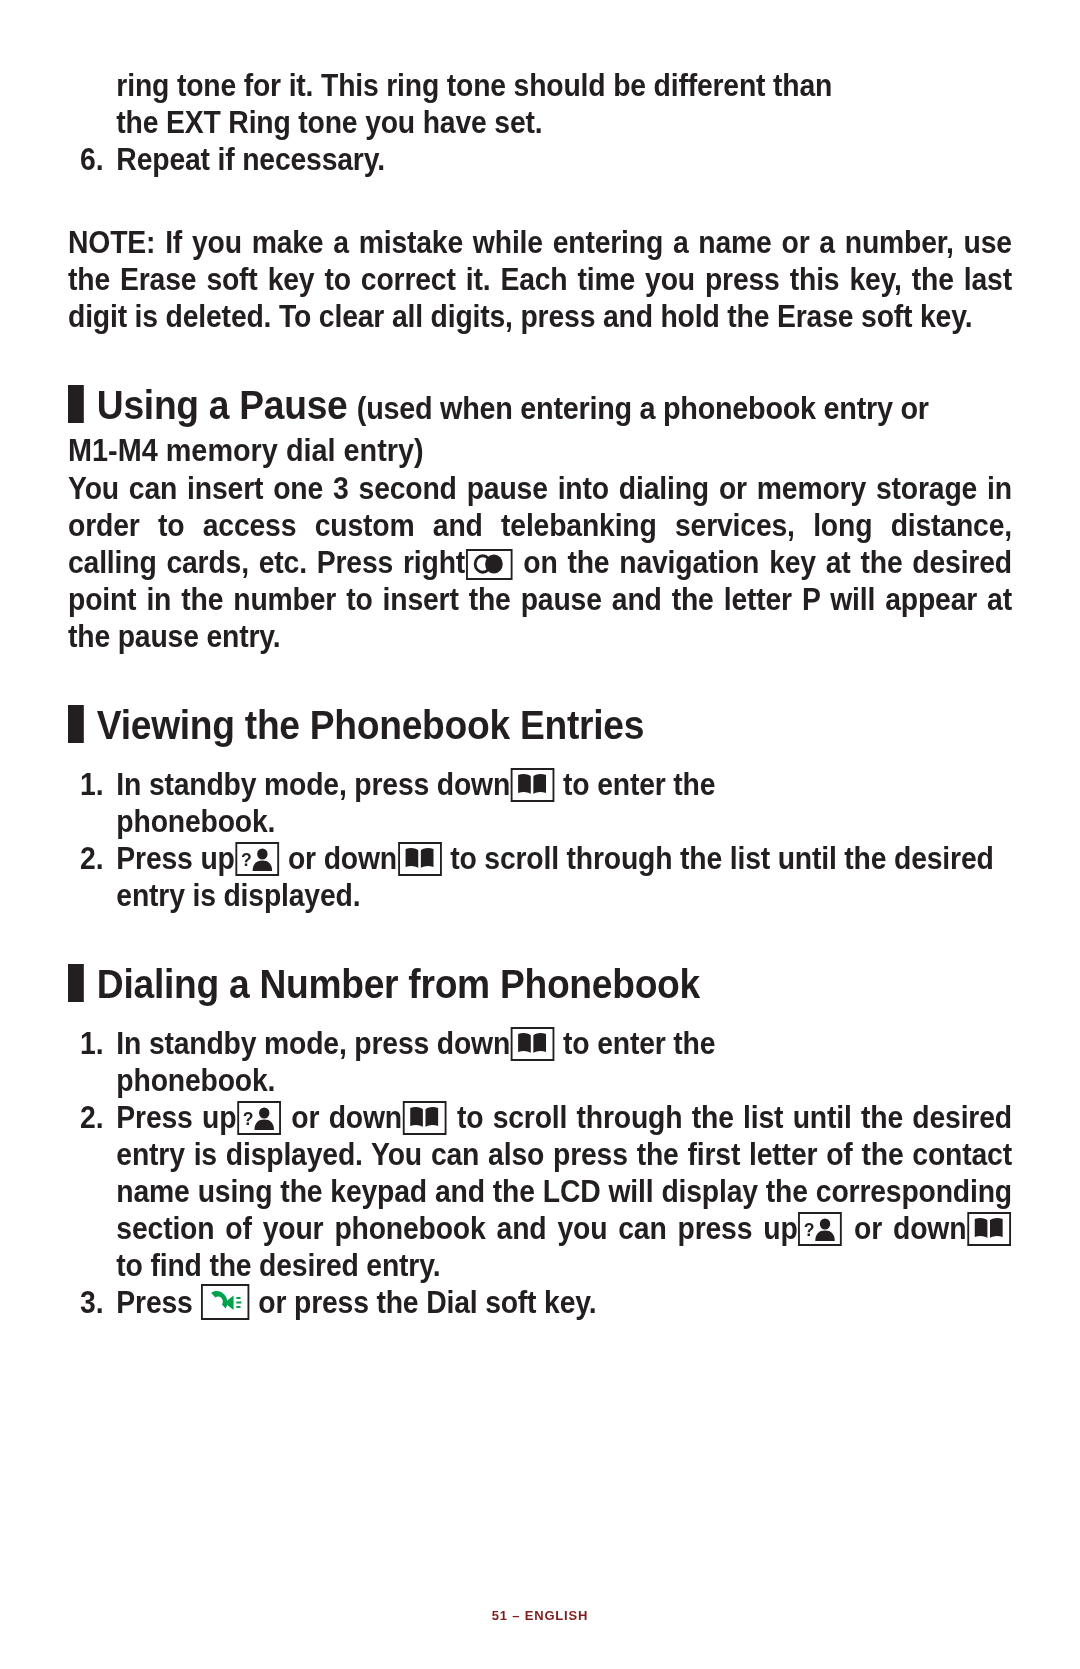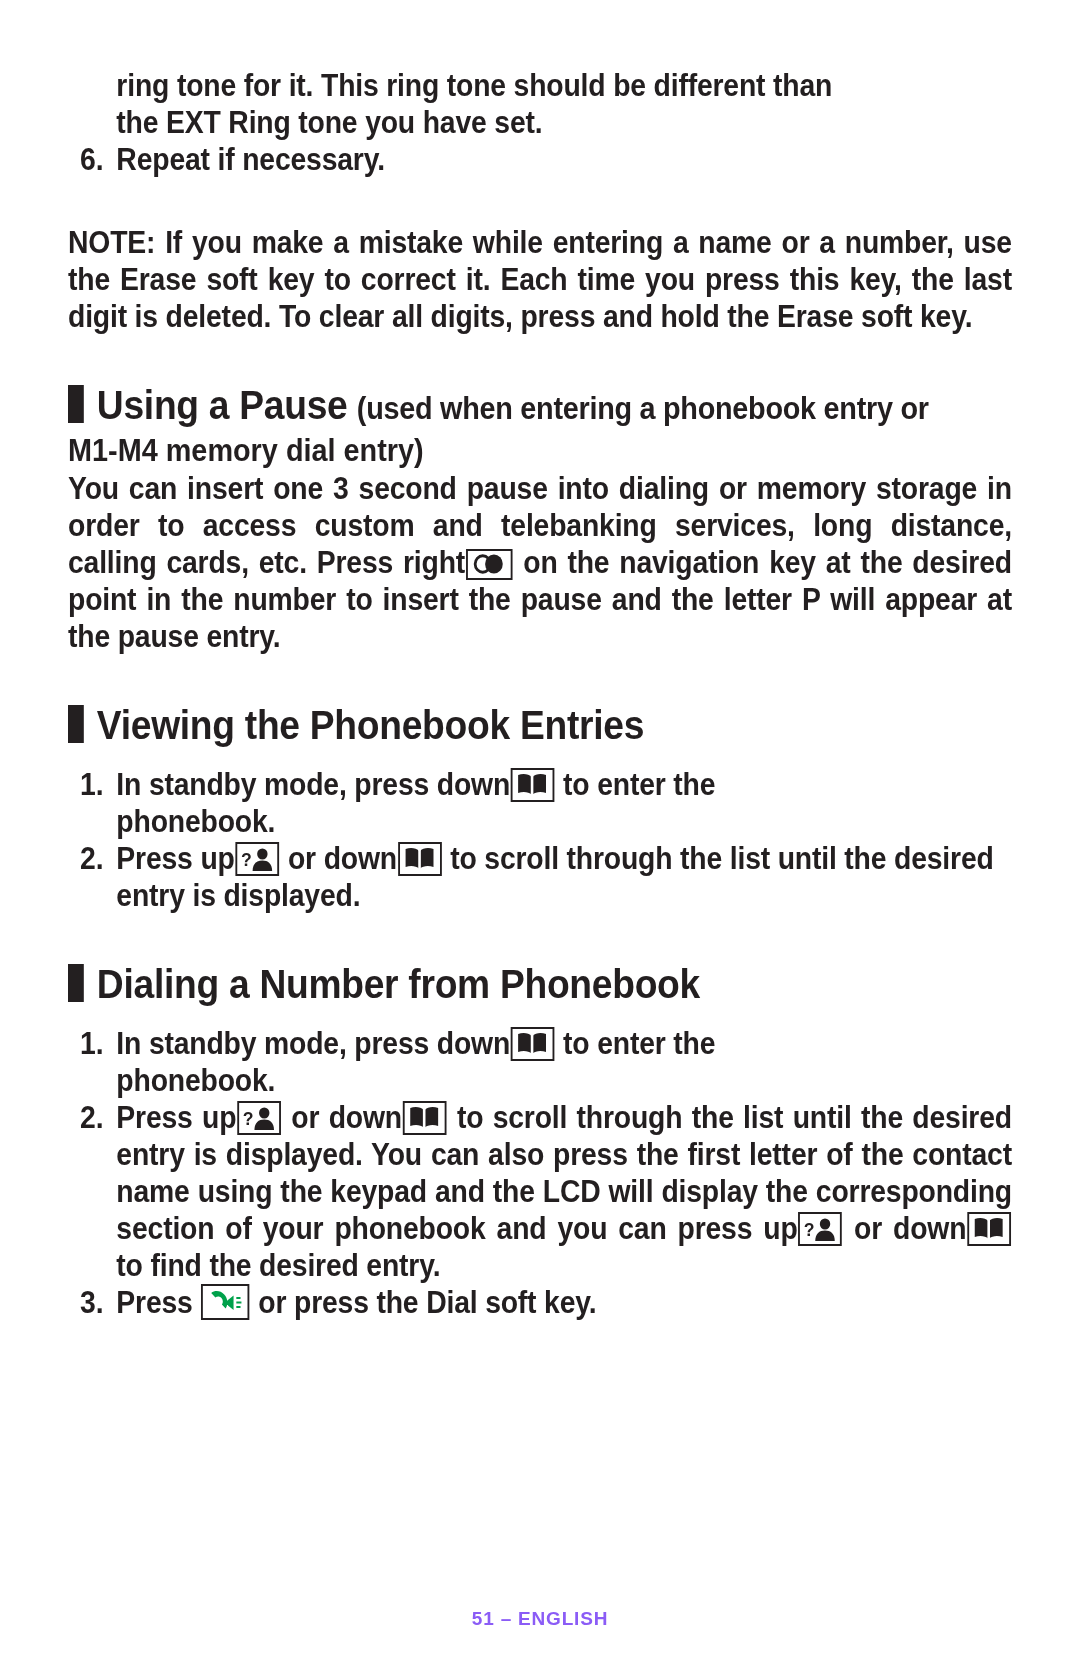--- a/index.html
+++ b/index.html
@@ -125,24 +125,24 @@
   .ki-cid   { width: 47px; height: 34px; }
   .ki-phone { width: 52px; height: 36px; }
 
   
   .footer {
     position: absolute;
     left: 0;
     top: 1608px;
     width: 1080px;
     text-align: center;
-    font-size: 19px;
+    font-size: 13px;
     font-weight: 700;
     letter-spacing: 0.8px;
-    color: #8b5cf6;
+    color: #7f1d1d;
   }
 </style>
 </head>
 <body>
 
 <div class="page">
 
   <div class="ol-item">
     <div class="ol-num">&nbsp;</div>
     <div class="ol-body lastleft">

